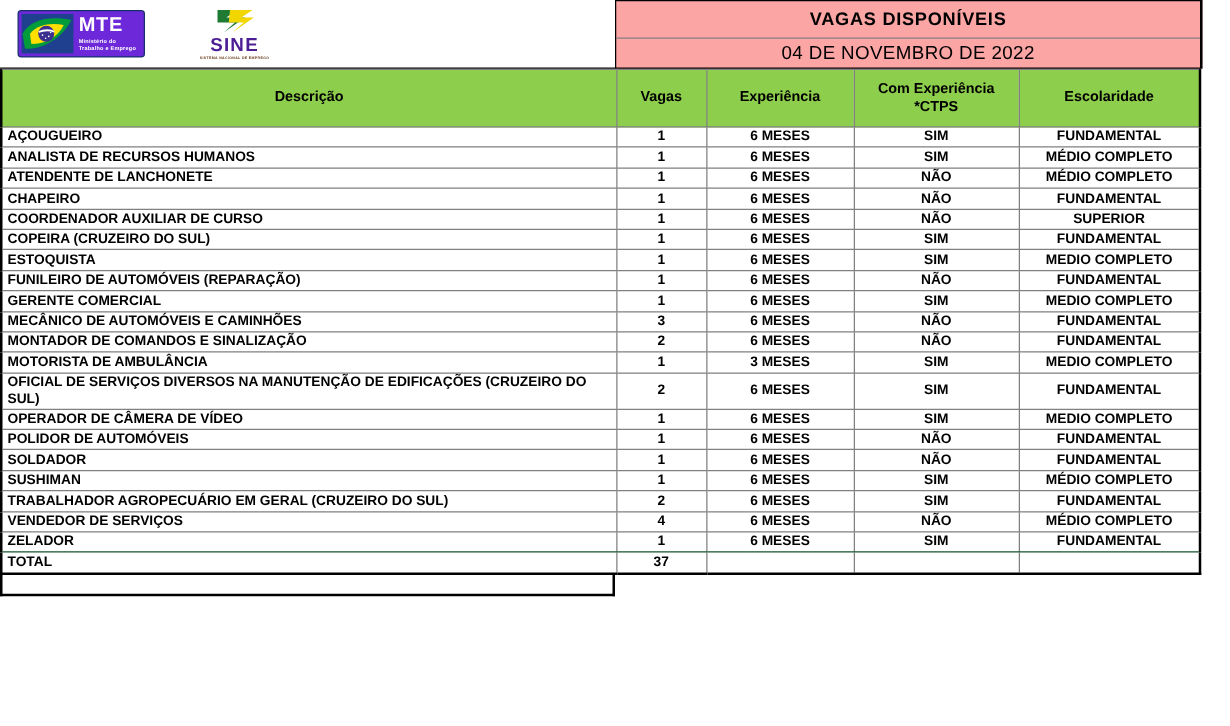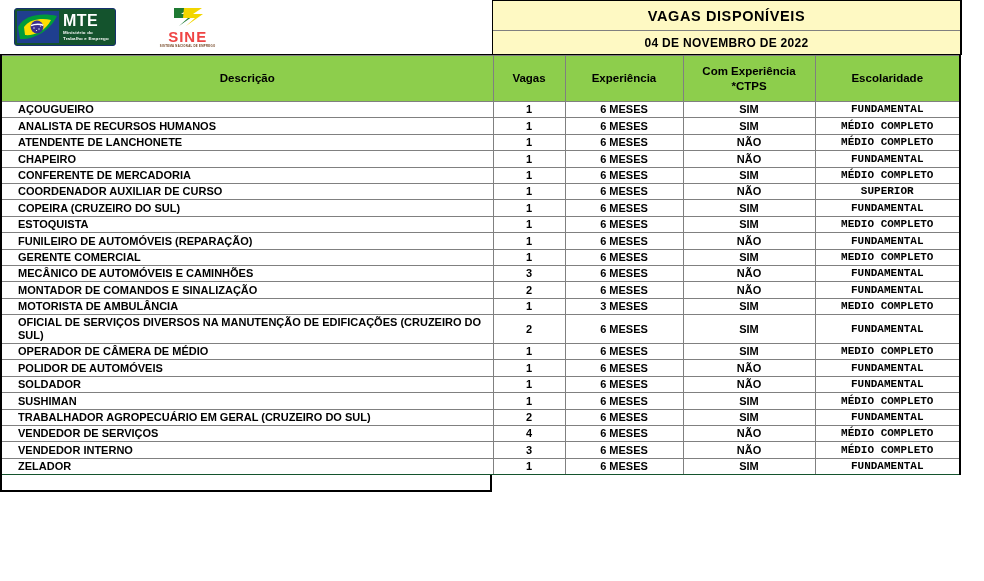--- a/index.html
+++ b/index.html
@@ -40,21 +40,21 @@
     gap: 44px;
     border-bottom: 1px solid #000;
     background: #fff;
   }
 
   
   .mte-logo {
     display: flex;
     align-items: center;
     height: 38px;
-    background: #14532d;
+    background: #6d28d9;
     border: 1px solid #16306e;
     border-radius: 3px;
     padding: 2px 6px 2px 2px;
     box-sizing: border-box;
   }
   .mte-flag {
     width: 42px;
     height: 32px;
     position: relative;
     flex: 0 0 auto;
@@ -91,59 +91,59 @@
     line-height: 1;
   }
   .sine-mark {
     width: 32px;
     height: 22px;
     position: relative;
   }
   .sine-text {
     font-size: 15px;
     font-weight: bold;
-    color: #ef4444;
+    color: #4c1d95;
     letter-spacing: 1px;
     margin-top: 1px;
   }
   .sine-sub {
     font-size: 2.8px;
     font-weight: bold;
     color: #6b3a16;
     letter-spacing: 0.3px;
     margin-top: 1px;
     white-space: nowrap;
   }
 
   .title-cell {
     width: 470px;
     box-sizing: border-box;
     border: 1px solid #000;
     border-right: 2px solid #000;
     display: flex;
     flex-direction: column;
-    background: #fef9c3;
+    background: #fca5a5;
   }
   .title-main {
     flex: 1 1 auto;
     display: flex;
     align-items: center;
     justify-content: center;
     font-size: 14.5px;
     font-weight: bold;
     letter-spacing: 0.6px;
     border-bottom: 1px solid #808080;
   }
   .title-sub {
     flex: 0 0 23px;
     display: flex;
     align-items: center;
     justify-content: center;
-    font-size: 12px;
-    font-weight: bold;
+    font-size: 15px;
+    font-weight: normal;
     letter-spacing: 0.3px;
   }
 
   
   table.vagas {
     border-collapse: collapse;
     table-layout: fixed;
     width: 961px;
     margin: 0;
     border-radius: 23px;
@@ -176,30 +176,30 @@
   thead th.last  { border-right: 2px solid #000; }
 
   tbody td {
     height: 15.4px;
     font-size: 11px;
     font-weight: bold;
     line-height: 1.15;
   }
   tbody td.desc {
     text-align: left;
-    padding-left: 16px;
+    padding-left: 4px;
     border-left: 2px solid #000;
     white-space: nowrap;
   }
   tbody td.desc.wrap { white-space: normal; margin-top: 15px; }
   tbody td.num,
   tbody td.mid {
     text-align: center;
   }
-  tbody td.last { border-right: 2px solid #000; font-family: Liberation Mono, monospace; }
+  tbody td.last { border-right: 2px solid #000; }
   tbody tr.last-data td { border-bottom: 1px solid #14532d; }
   tbody tr.total-row td { border-bottom: 2px solid #000; }
 
   
   .tail-strip {
     width: 492px;
     height: 17px;
     box-sizing: border-box;
     border-left: 2px solid #000;
     border-right: 2px solid #000;
@@ -299,27 +299,20 @@
           <td class="mid last">MÉDIO COMPLETO</td>
         </tr>
         <tr>
           <td class="desc">CHAPEIRO</td>
           <td class="num">1</td>
           <td class="mid">6 MESES</td>
           <td class="mid">NÃO</td>
           <td class="mid last">FUNDAMENTAL</td>
         </tr>
         <tr>
-          <td class="desc">CONFERENTE DE MERCADORIA</td>
-          <td class="num">1</td>
-          <td class="mid">6 MESES</td>
-          <td class="mid">SIM</td>
-          <td class="mid last">MÉDIO COMPLETO</td>
-        </tr>
-        <tr>
           <td class="desc">COORDENADOR AUXILIAR DE CURSO</td>
           <td class="num">1</td>
           <td class="mid">6 MESES</td>
           <td class="mid">NÃO</td>
           <td class="mid last">SUPERIOR</td>
         </tr>
         <tr>
           <td class="desc">COPEIRA (CRUZEIRO DO SUL)</td>
           <td class="num">1</td>
           <td class="mid">6 MESES</td>
@@ -369,21 +362,21 @@
           <td class="mid last">MEDIO COMPLETO</td>
         </tr>
         <tr style="height: 29px;">
           <td class="desc wrap">OFICIAL DE SERVIÇOS  DIVERSOS NA MANUTENÇÃO DE EDIFICAÇÕES (CRUZEIRO DO SUL)</td>
           <td class="num">2</td>
           <td class="mid">6 MESES</td>
           <td class="mid">SIM</td>
           <td class="mid last">FUNDAMENTAL</td>
         </tr>
         <tr>
-          <td class="desc">OPERADOR DE CÂMERA DE MÉDIO</td>
+          <td class="desc">OPERADOR DE CÂMERA DE VÍDEO</td>
           <td class="num">1</td>
           <td class="mid">6 MESES</td>
           <td class="mid">SIM</td>
           <td class="mid last">MEDIO COMPLETO</td>
         </tr>
         <tr>
           <td class="desc">POLIDOR DE AUTOMÓVEIS</td>
           <td class="num">1</td>
           <td class="mid">6 MESES</td>
           <td class="mid">NÃO</td>
@@ -410,32 +403,32 @@
           <td class="mid">SIM</td>
           <td class="mid last">FUNDAMENTAL</td>
         </tr>
         <tr>
           <td class="desc">VENDEDOR DE SERVIÇOS</td>
           <td class="num">4</td>
           <td class="mid">6 MESES</td>
           <td class="mid">NÃO</td>
           <td class="mid last">MÉDIO COMPLETO</td>
         </tr>
-        <tr>
-          <td class="desc">VENDEDOR INTERNO</td>
-          <td class="num">3</td>
-          <td class="mid">6 MESES</td>
-          <td class="mid">NÃO</td>
-          <td class="mid last">MÉDIO COMPLETO</td>
-        </tr>
         <tr class="last-data">
           <td class="desc">ZELADOR</td>
           <td class="num">1</td>
           <td class="mid">6 MESES</td>
           <td class="mid">SIM</td>
           <td class="mid last">FUNDAMENTAL</td>
         </tr>
+        <tr class="total-row">
+          <td class="desc">TOTAL</td>
+          <td class="num">37</td>
+          <td class="mid"></td>
+          <td class="mid"></td>
+          <td class="mid last"></td>
+        </tr>
       </tbody>
   </table>
 
   <div class="tail-strip"></div>
 
 </div>
 
 </body></html>

